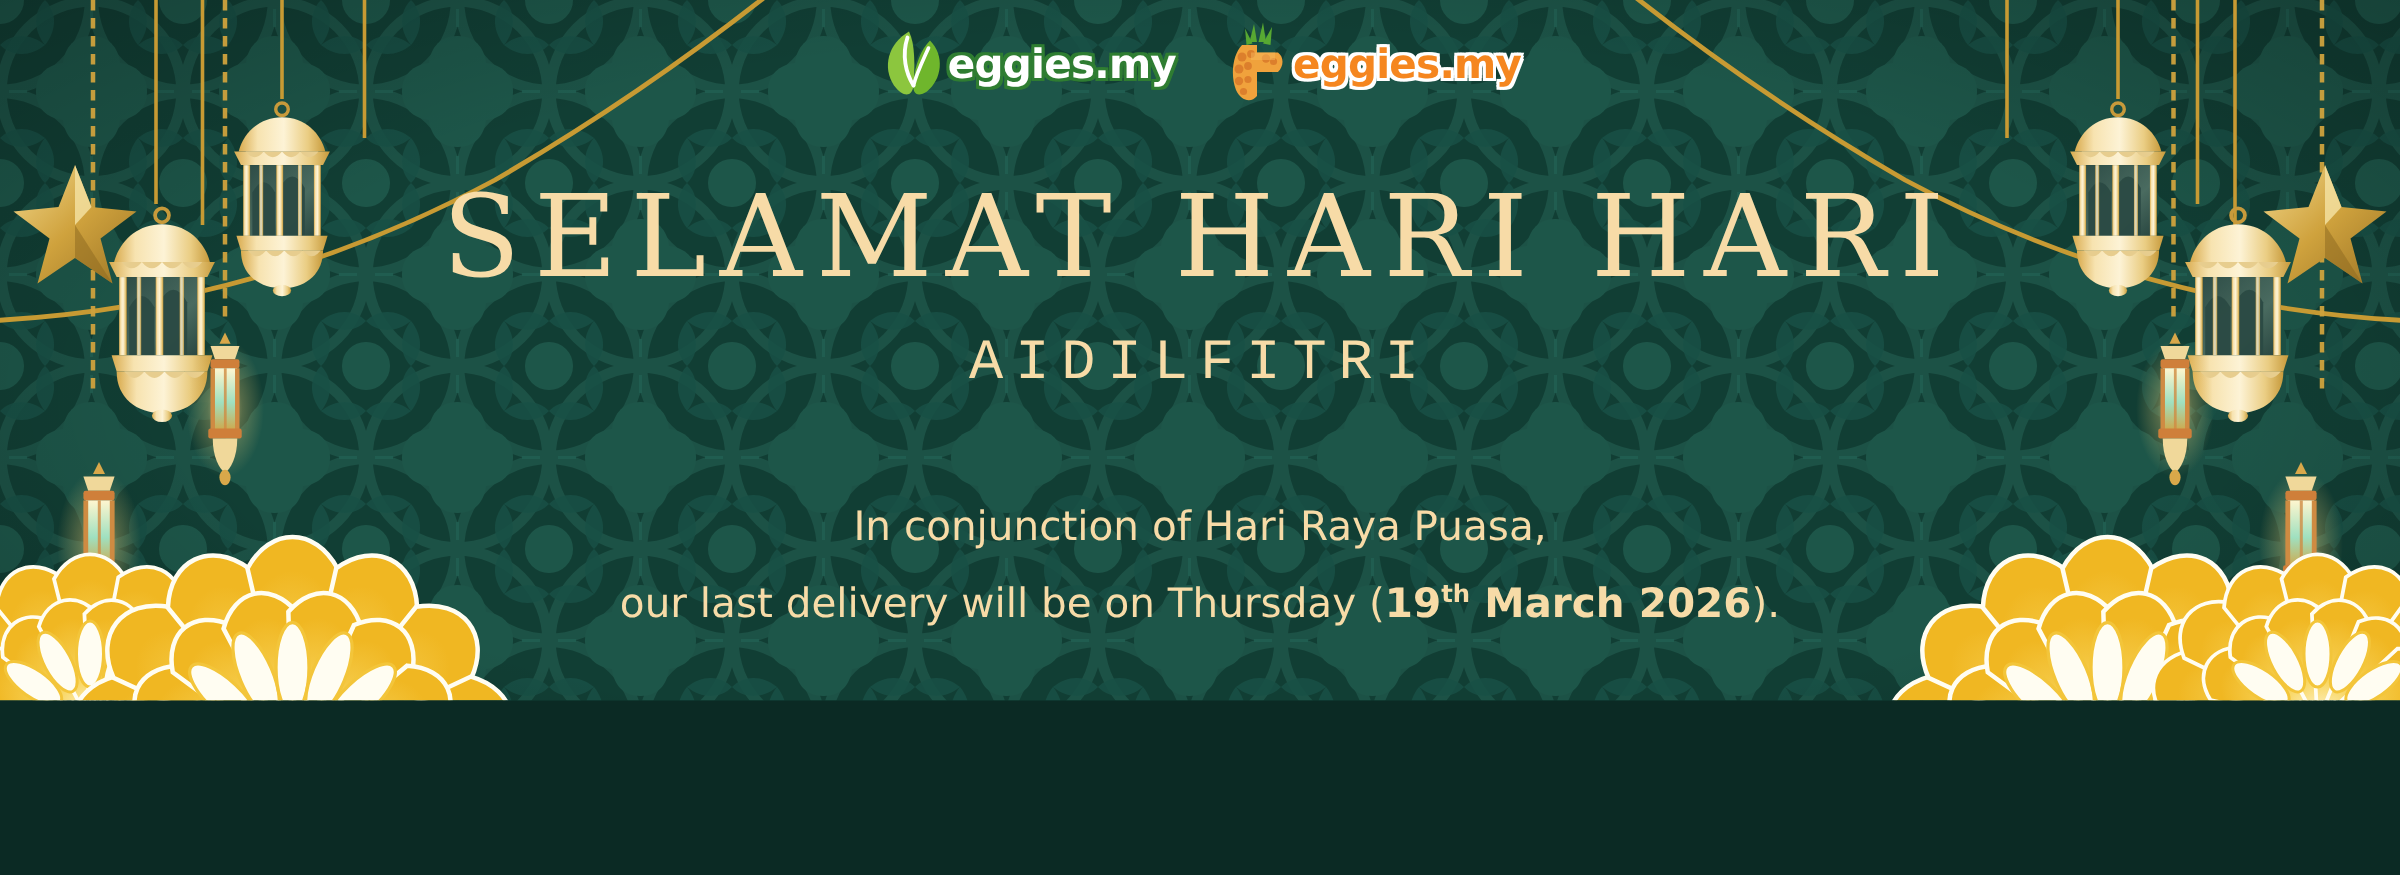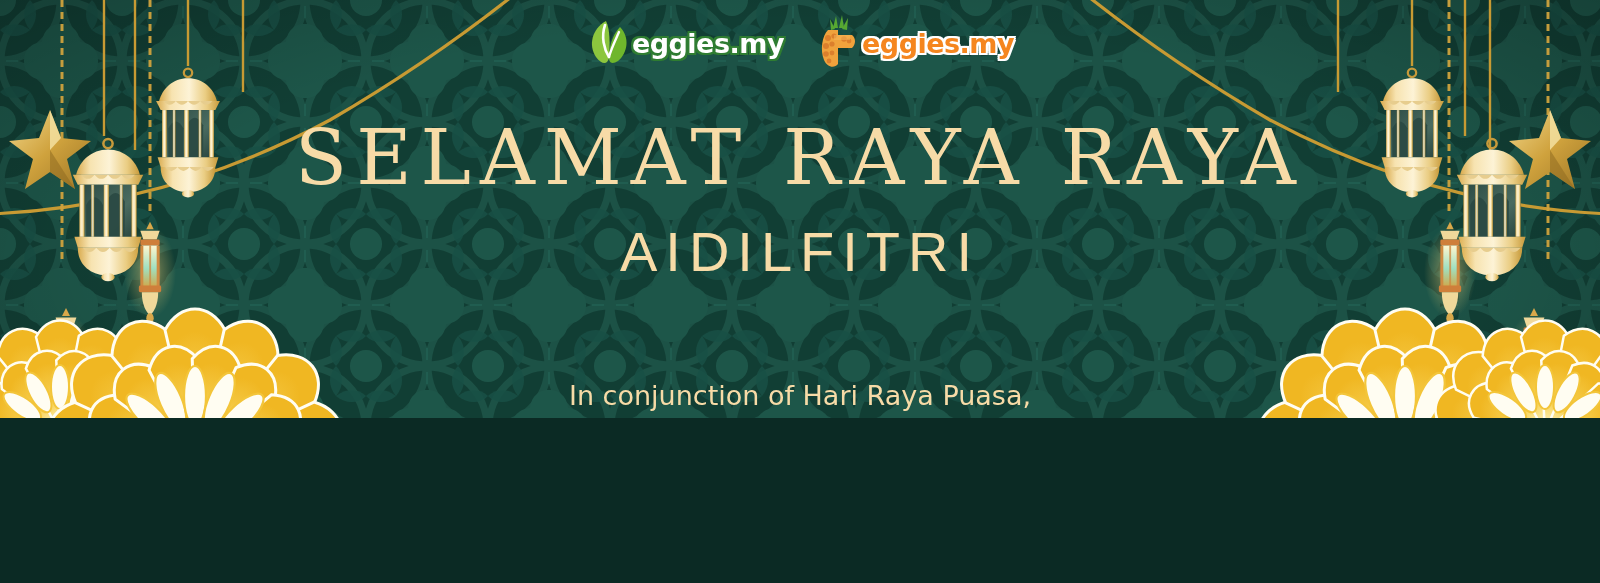--- a/index.html
+++ b/index.html
@@ -1,20 +1,20 @@
 <!DOCTYPE html>
 <html><head>
 <meta charset="utf-8">
 <style>
   html,body{margin:0;padding:0;background:#0b2a24;}
   *{box-sizing:border-box;}
 
   #banner{
     position:relative;
-    width:1600px;height:418px;
+    width:1600px;height:467px;
     overflow:hidden;
     background:#124037;
     font-family:"Liberation Sans", sans-serif;
   }
 
   
   .bg-pattern{position:absolute;inset:0;z-index:0;}
   .bg-base{position:absolute;inset:0;background:#113e34;}
 
   
@@ -49,36 +49,35 @@
   .title-main{
     font-family:"DejaVu Serif", serif;
     font-weight:400;
     font-size:76px;
     line-height:1;
     letter-spacing:9px;
     color:#f7dba7;
     white-space:nowrap;
   }
   .title-sub{
-    font-family:Liberation Sans, sans-serif;
+    font-family:Liberation Mono, monospace;
     font-weight:400;
-    font-size:56px;
+    font-size:38px;
     line-height:1;
     letter-spacing:8px;
     color:#f7dba7;
     margin-top:28px;
   }
 
   .message{
     position:absolute;top:330px;left:0;width:1600px;text-align:center;
     color:#f7dba7;
     font-size:27px;
     line-height:44px;
     font-family:"DejaVu Sans", sans-serif;
-    margin-top:44px;
   }
   .message .ln{display:block;white-space:nowrap;}
   .message b{font-weight:bold;}
   .message sup{font-size:.6em;vertical-align:super;font-weight:bold;}
 </style>
 </head>
 <body>
 
 <div id="banner">
 
@@ -468,22 +467,23 @@
             <circle cx="35" cy="27" r="2.4"></circle>
           </g>
           <rect x="20" y="21" width="16" height="5" fill="#f6b85c" opacity=".5"></rect>
         </svg>
         <span class="logo-word fru-word">eggies.my</span>
       </div>
 
     </div>
 
     <div class="title-block">
-      <div class="title-main">SELAMAT RAYA RAYA</div>
+      <div class="title-main">SELAMAT HARI HARI</div>
       <div class="title-sub">AIDILFITRI</div>
     </div>
 
     <div class="message">
       <span class="ln">In conjunction of Hari Raya Puasa,</span>
+      <span class="ln"><span>our last delivery will be on Thursday (</span><b>19</b><b><sup>th</sup></b><b> March 2026</b><span>).</span></span>
     </div>
 
   </div>
 </div>
 
 </body></html>

